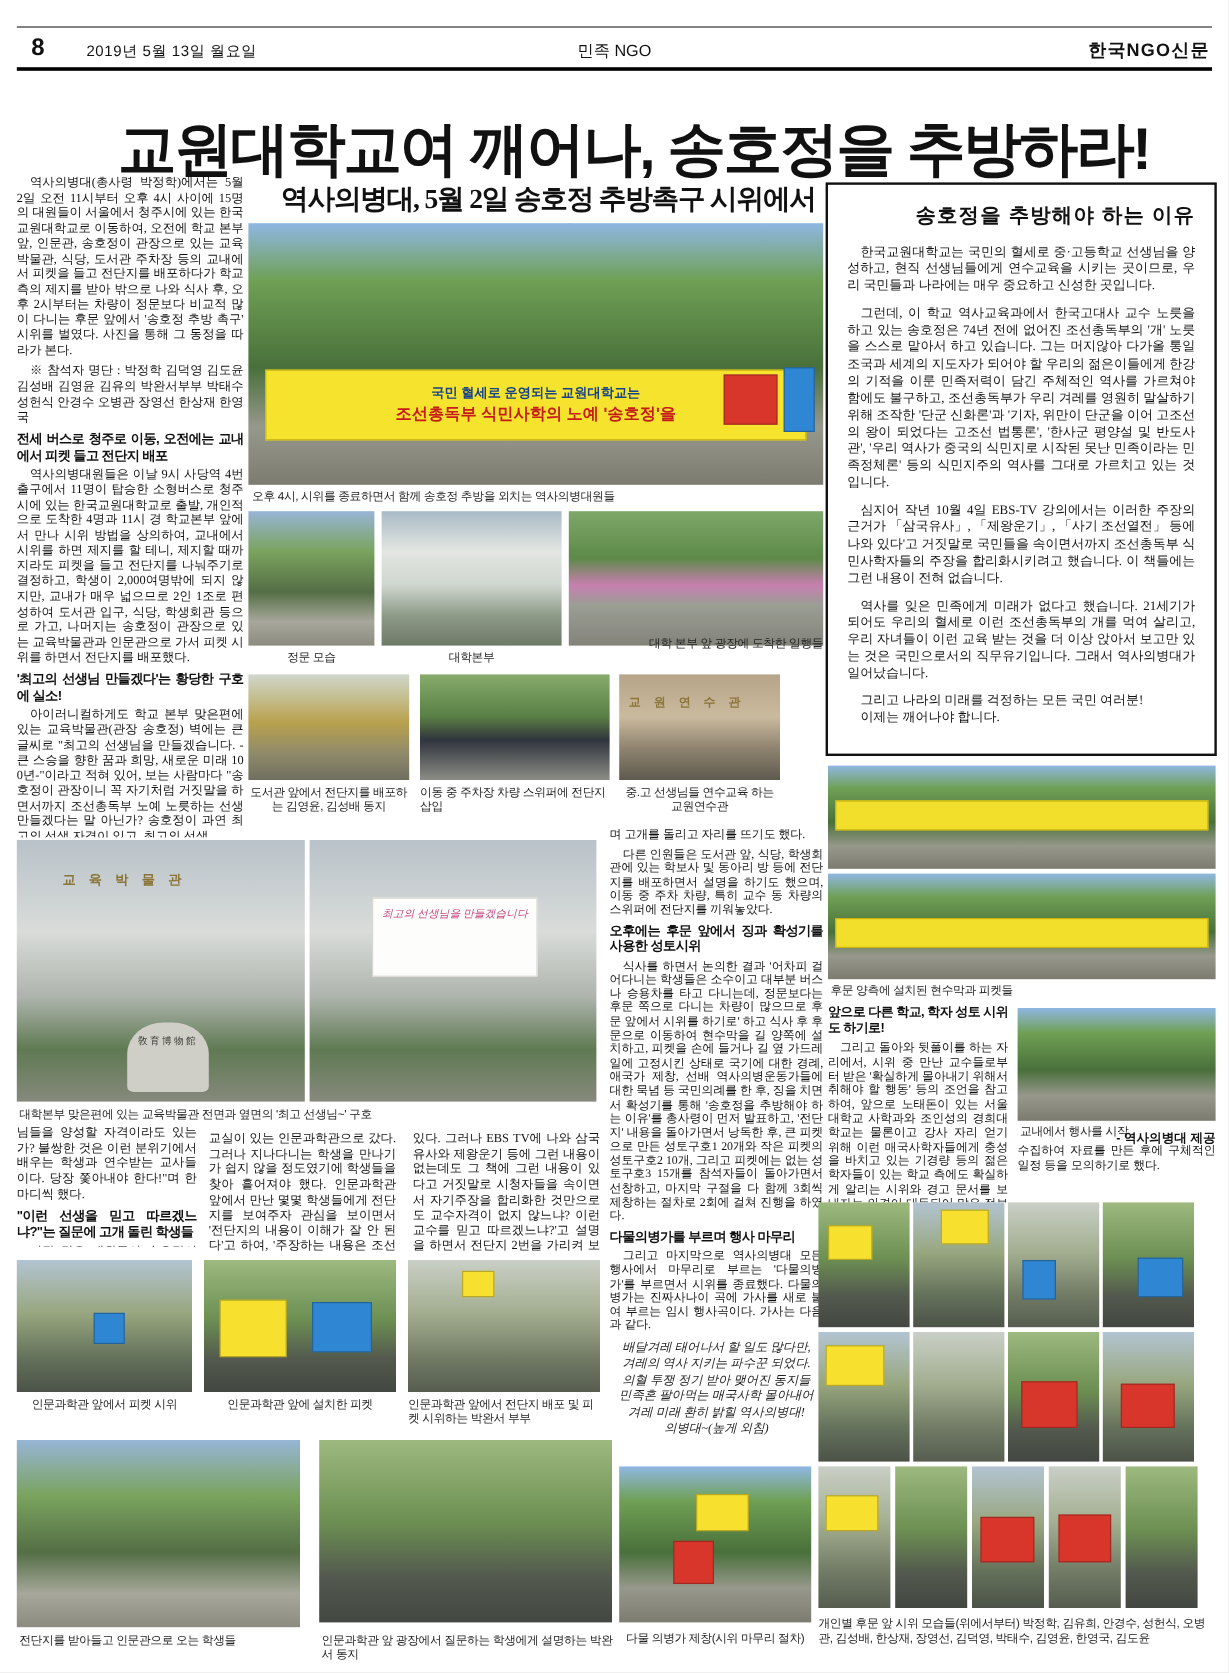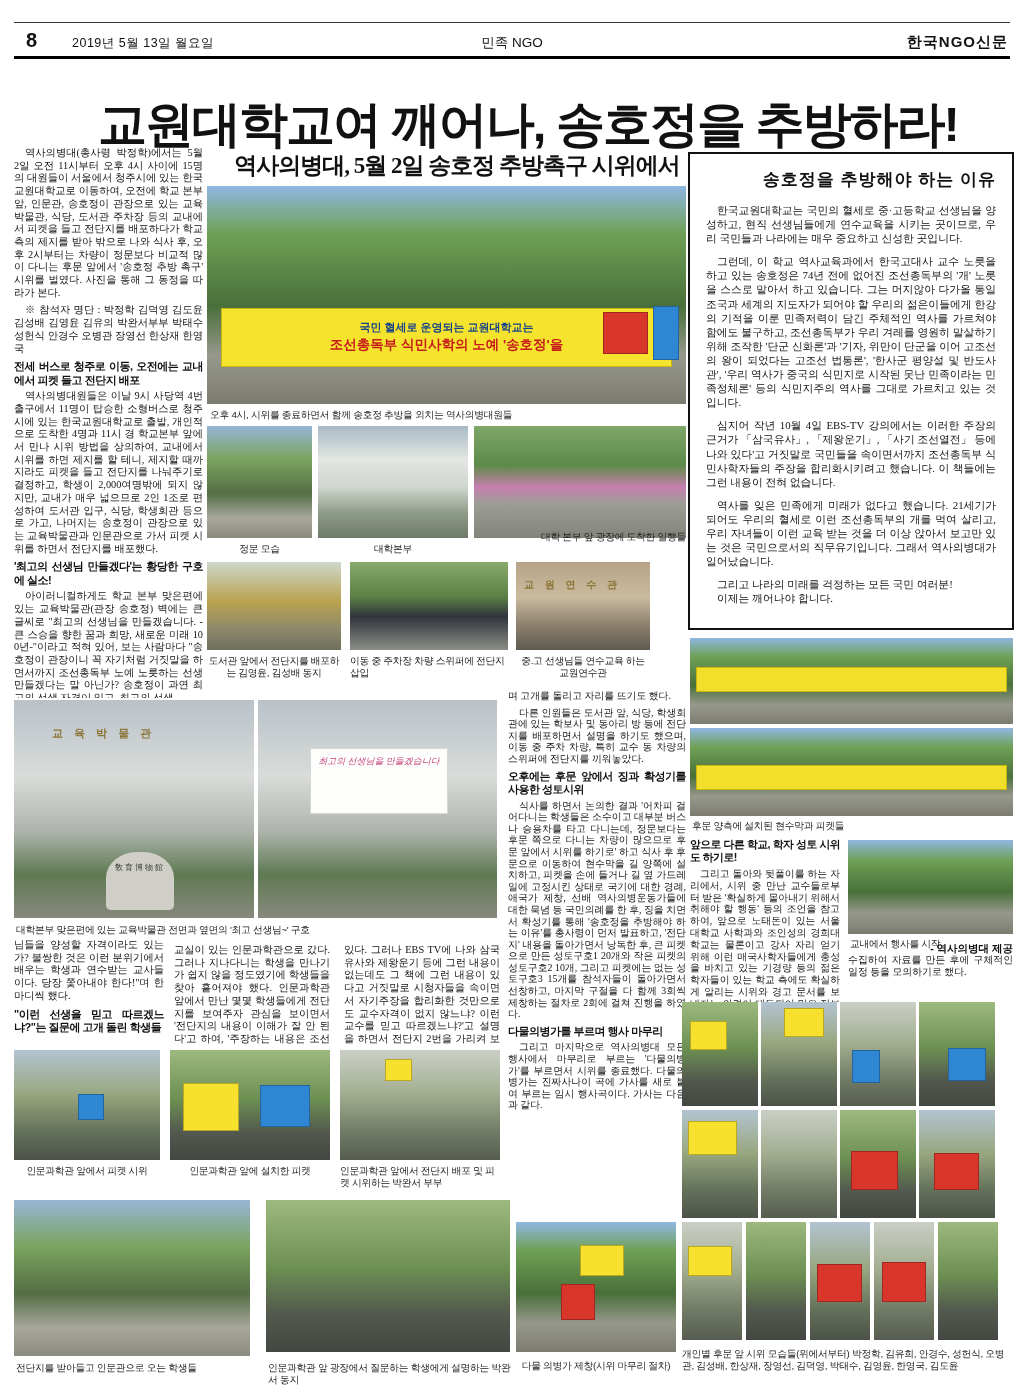--- a/index.html
+++ b/index.html
@@ -140,20 +140,28 @@
     <p class="noind">있다. 그러나 EBS TV에 나와 삼국유사와 제왕운기 등에 그런 내용이 없는데도 그 책에 그런 내용이 있다고 거짓말로 시청자들을 속이면서 자기주장을 합리화한 것만으로도 교수자격이 없지 않느냐? 이런 교수를 믿고 따르겠느냐?'고 설명을 하면서 전단지 2번을 가리켜 보여주자, '그것이 사실이라면 변명의 여지가 없는 것 같다'</p>
   </div>
 
   <div class="abs txt" style="left:508px;top:690px;width:178px;height:508px;font-size:9.9px;line-height:11.6px;">
     <p class="noind">며 고개를 돌리고 자리를 뜨기도 했다.</p>
     <p>다른 인원들은 도서관 앞, 식당, 학생회관에 있는 학보사 및 동아리 방 등에 전단지를 배포하면서 설명을 하기도 했으며, 이동 중 주차 차량, 특히 교수 동 차량의 스위퍼에 전단지를 끼워놓았다.</p>
     <h4>오후에는 후문 앞에서 징과 확성기를 사용한 성토시위</h4>
     <p>식사를 하면서 논의한 결과 '어차피 걸어다니는 학생들은 소수이고 대부분 버스나 승용차를 타고 다니는데, 정문보다는 후문 쪽으로 다니는 차량이 많으므로 후문 앞에서 시위를 하기로' 하고 식사 후 후문으로 이동하여 현수막을 길 양쪽에 설치하고, 피켓을 손에 들거나 길 옆 가드레일에 고정시킨 상태로 국기에 대한 경례, 애국가 제창, 선배 역사의병운동가들에 대한 묵념 등 국민의례를 한 후, 징을 치면서 확성기를 통해 '송호정을 추방해야 하는 이유'를 총사령이 먼저 발표하고, '전단지' 내용을 돌아가면서 낭독한 후, 큰 피켓으로 만든 성토구호1 20개와 작은 피켓의 성토구호2 10개, 그리고 피켓에는 없는 성토구호3 15개를 참석자들이 돌아가면서 선창하고, 마지막 구절을 다 함께 3회씩 제창하는 절차로 2회에 걸쳐 진행을 하였다.</p>
     <h4>다물의병가를 부르며 행사 마무리</h4>
     <p>그리고 마지막으로 역사의병대 모든 행사에서 마무리로 부르는 '다물의병가'를 부르면서 시위를 종료했다. 다물의병가는 진짜사나이 곡에 가사를 새로 붙여 부르는 임시 행사곡이다. 가사는 다음과 같다.</p>
+    <div class="verse">
+      <div>배달겨레 태어나서 할 일도 많다만,</div>
+      <div>겨레의 역사 지키는 파수꾼 되었다.</div>
+      <div>의혈 투쟁 정기 받아 맺어진 동지들</div>
+      <div>민족혼 팔아먹는 매국사학 몰아내어</div>
+      <div>겨레 미래 환히 밝힐 역사의병대!</div>
+      <div>의병대~(높게 외침)</div>
+    </div>
   </div>
 
   <div class="ph ph-grid2" style="left:14px;top:1050px;width:146px;height:110px;">
     <div class="sign sign-b" style="left:44%;top:40%;width:16%;height:22%;"></div>
   </div>
   <div class="ph ph-grid1" style="left:170px;top:1050px;width:160px;height:110px;">
     <div class="sign sign-y" style="left:8%;top:30%;width:34%;height:42%;"></div>
     <div class="sign sign-b" style="left:56%;top:32%;width:30%;height:36%;"></div>
   </div>
   <div class="ph ph-grid3" style="left:340px;top:1050px;width:160px;height:110px;">

